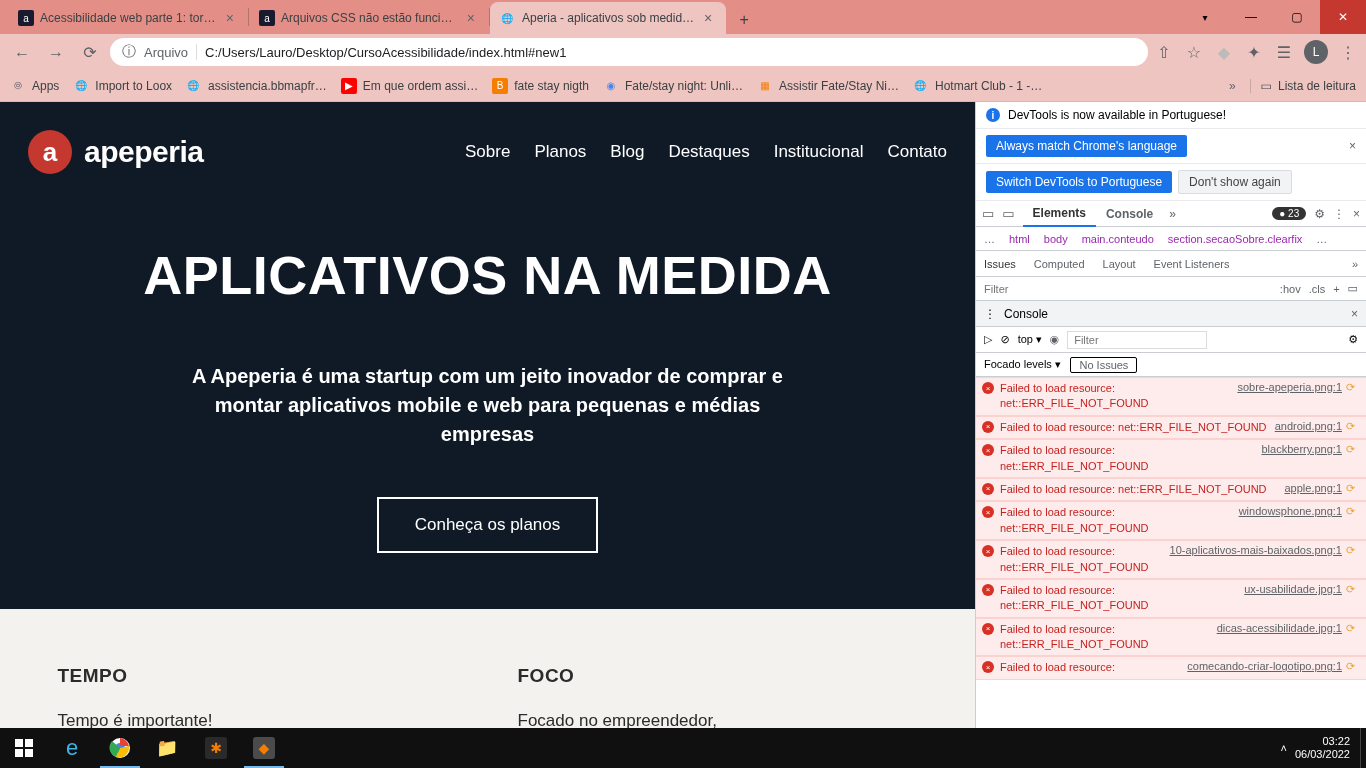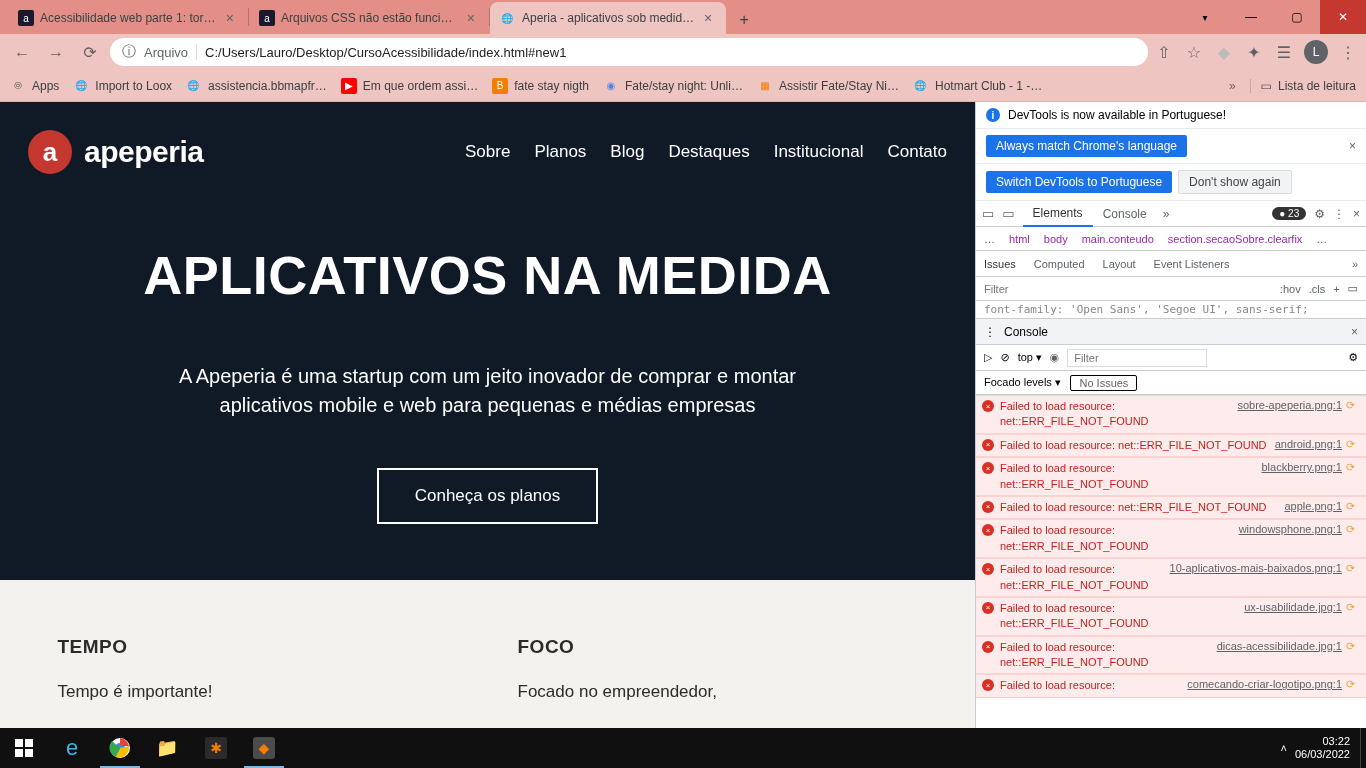--- a/index.html
+++ b/index.html
@@ -50,40 +50,40 @@
 
 
 .hero { background: #0f1a26; color: #fff; padding: 28px 0 56px; }
 .topnav { display: flex; align-items: center; justify-content: space-between; padding: 0 28px; }
 .logo { display: flex; align-items: center; gap: 12px; }
 .logo-mark { width: 44px; height: 44px; border-radius: 50%; background: #c5382f; color: #fff; display: flex; align-items: center; justify-content: center; font-weight: 700; font-size: 26px; }
 .logo-text { font-size: 30px; font-weight: 700; letter-spacing: -0.5px; }
 .nav-links { display: flex; gap: 24px; font-size: 17px; }
 .nav-links span { cursor: pointer; }
 .hero-title { text-align: center; font-size: 54px; font-weight: 800; letter-spacing: 0.5px; margin-top: 70px; font-family: 'Segoe UI', sans-serif; }
-.hero-desc { text-align: center; font-size: 20px; margin: 56px auto 0; max-width: 640px; line-height: 1.45; }
+.hero-desc { text-align: center; font-size: 20px; margin: 56px auto 0; max-width: 640px; line-height: 1.45; font-weight: bold; }
 .hero-cta { display: block; margin: 48px auto 0; border: 2px solid #fff; background: transparent; color: #fff; padding: 16px 36px; font-size: 17px; cursor: pointer; }
 
 .section-below { display: flex; padding: 56px 0 0; width: 860px; margin: 0 auto; gap: 60px; }
 .col { flex: 1; }
 .col h3 { font-size: 19px; font-weight: 700; color: #2b2b2b; letter-spacing: 0.5px; margin-bottom: 24px; }
 .col p { font-size: 17px; color: #2b2b2b; }
 
 
 .dt-banner { background: #fff; padding: 6px 10px; font-size: 12px; display: flex; align-items: center; gap: 8px; border-bottom: 1px solid #e8eaed; }
 .dt-info-i { width: 14px; height: 14px; border-radius: 50%; background: #1a73e8; color: #fff; display: inline-flex; align-items: center; justify-content: center; font-size: 10px; font-weight: 700; }
 .dt-btns-row { padding: 6px 10px; display: flex; gap: 6px; align-items: center; border-bottom: 1px solid #e8eaed; }
 .dt-blue-btn { background: #1a73e8; color: #ffffff; border: none; padding: 4px 10px; border-radius: 2px; font-size: 12px; cursor: pointer; }
 .dt-gray-btn { background: #f1f3f4; color: #444; border: 1px solid #dadce0; padding: 4px 10px; border-radius: 2px; font-size: 12px; cursor: pointer; }
 .dt-x { margin-left: auto; color: #5f6368; cursor: pointer; }
 
 .dt-toolbar { height: 26px; border-bottom: 1px solid #cacdd1; display: flex; align-items: center; padding: 0 6px; gap: 8px; }
 .dt-tool-icon { color: #5f6368; cursor: pointer; font-size: 13px; }
 .dt-tabs { display: flex; align-items: center; height: 26px; }
-.dt-tab { padding: 2px 10px; height: 26px; display: flex; align-items: center; cursor: pointer; color: #5f6368; }
+.dt-tab { padding: 2px 10px; height: 26px; display: flex; align-items: center; cursor: pointer; color: #5f6368; font-weight: bold; }
 .dt-tab.active { color: #333; border-bottom: 2px solid #1a73e8; }
 .dt-more { color: #5f6368; padding: 0 6px; cursor: pointer; }
 .dt-badge { background: #333; color: #fff; border-radius: 9px; padding: 1px 7px; font-size: 10px; margin-left: auto; }
 .dt-gear { color: #5f6368; cursor: pointer; }
 
 .dt-breadcrumb { height: 24px; border-bottom: 1px solid #cacdd1; display: flex; align-items: center; padding: 0 8px; gap: 14px; font-size: 11px; overflow: hidden; }
 .dt-breadcrumb .bc-item { color: #9b27b0; cursor: pointer; white-space: nowrap; }
 .dt-breadcrumb .dots { color: #5f6368; }
 
 .dt-styles-tabs { height: 26px; border-bottom: 1px solid #cacdd1; display: flex; align-items: center; padding: 0 8px; gap: 18px; font-size: 11px; }
@@ -295,21 +295,20 @@
       <span style="margin-left:auto">»</span>
     </div>
 
     <div class="dt-filter-row">
       <input placeholder="Filter" style="">
       <span class="hov">:hov</span>
       <span class="hov">.cls</span>
       <span class="hov">+</span>
       <span class="hov">▭</span>
     </div>
-    <div class="dt-css-peek">font-family: 'Open Sans', 'Segoe UI', sans-serif;</div>
 
     <div class="dt-console-header">
       <span>⋮</span>
       <span class="title">Console</span>
       <span class="dt-x" style="margin-left:auto">×</span>
     </div>
     <div class="dt-console-toolbar">
       <span>▷</span>
       <span>⊘</span>
       <span><span>top</span> ▾</span>

